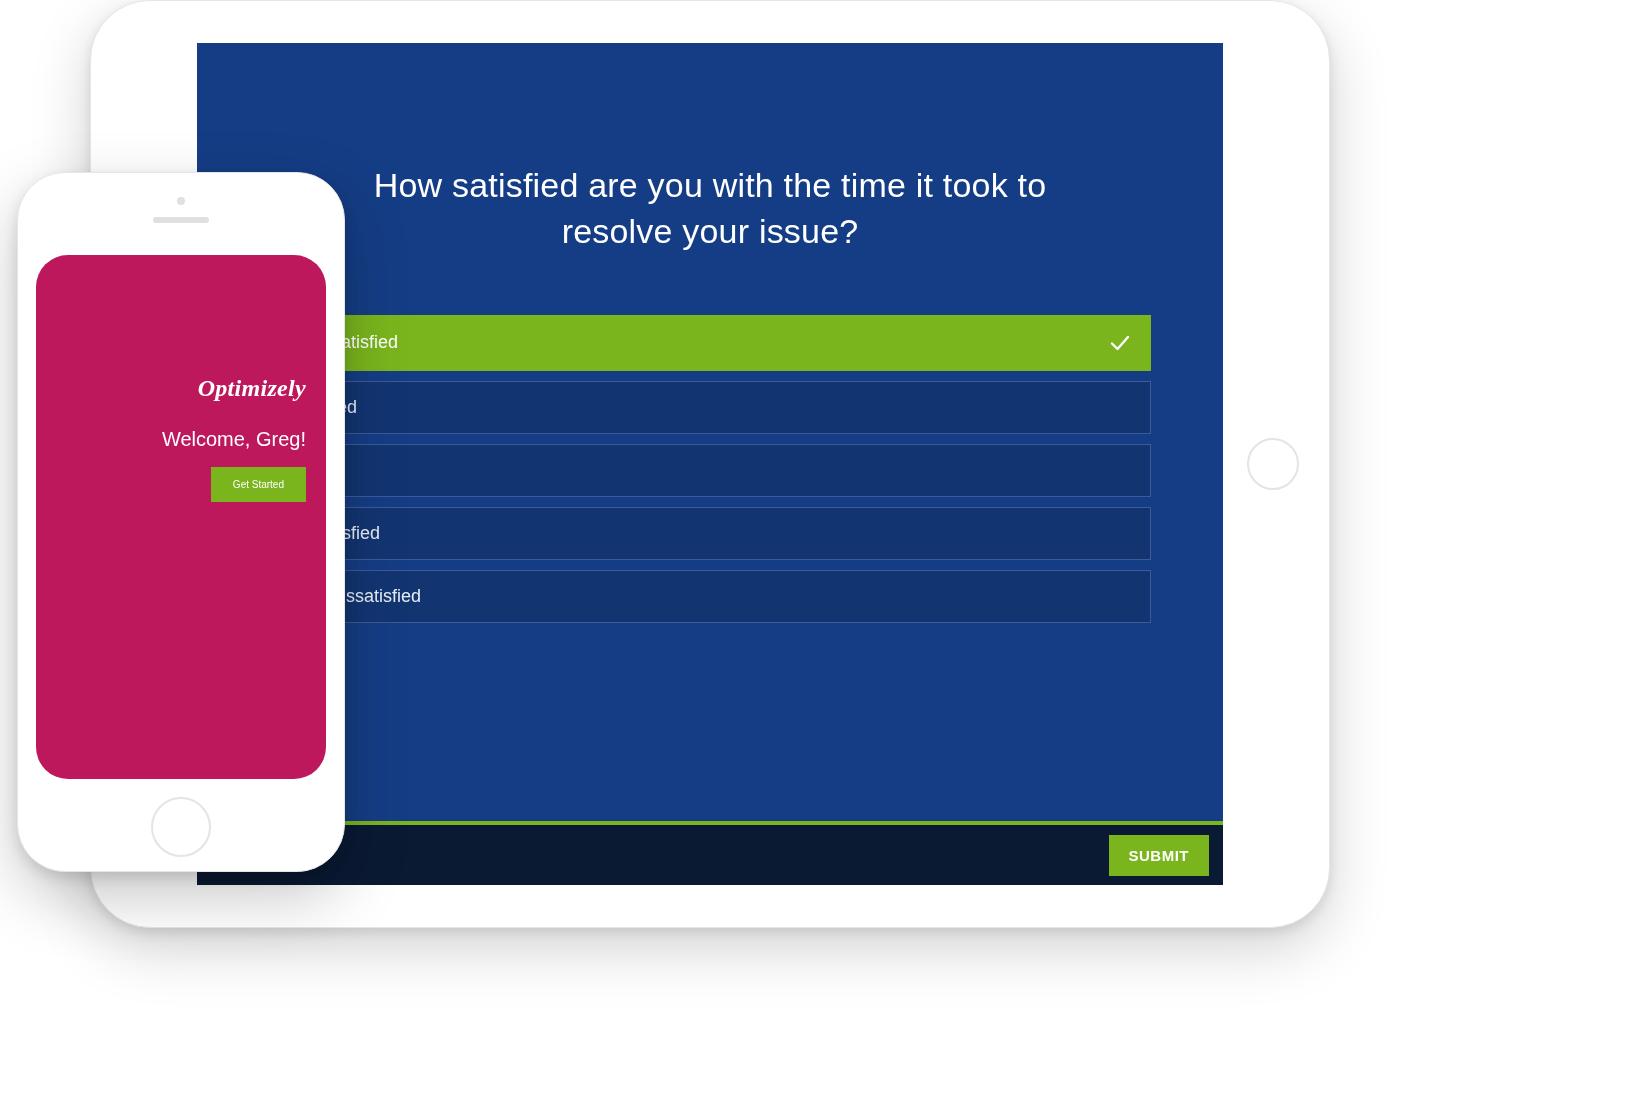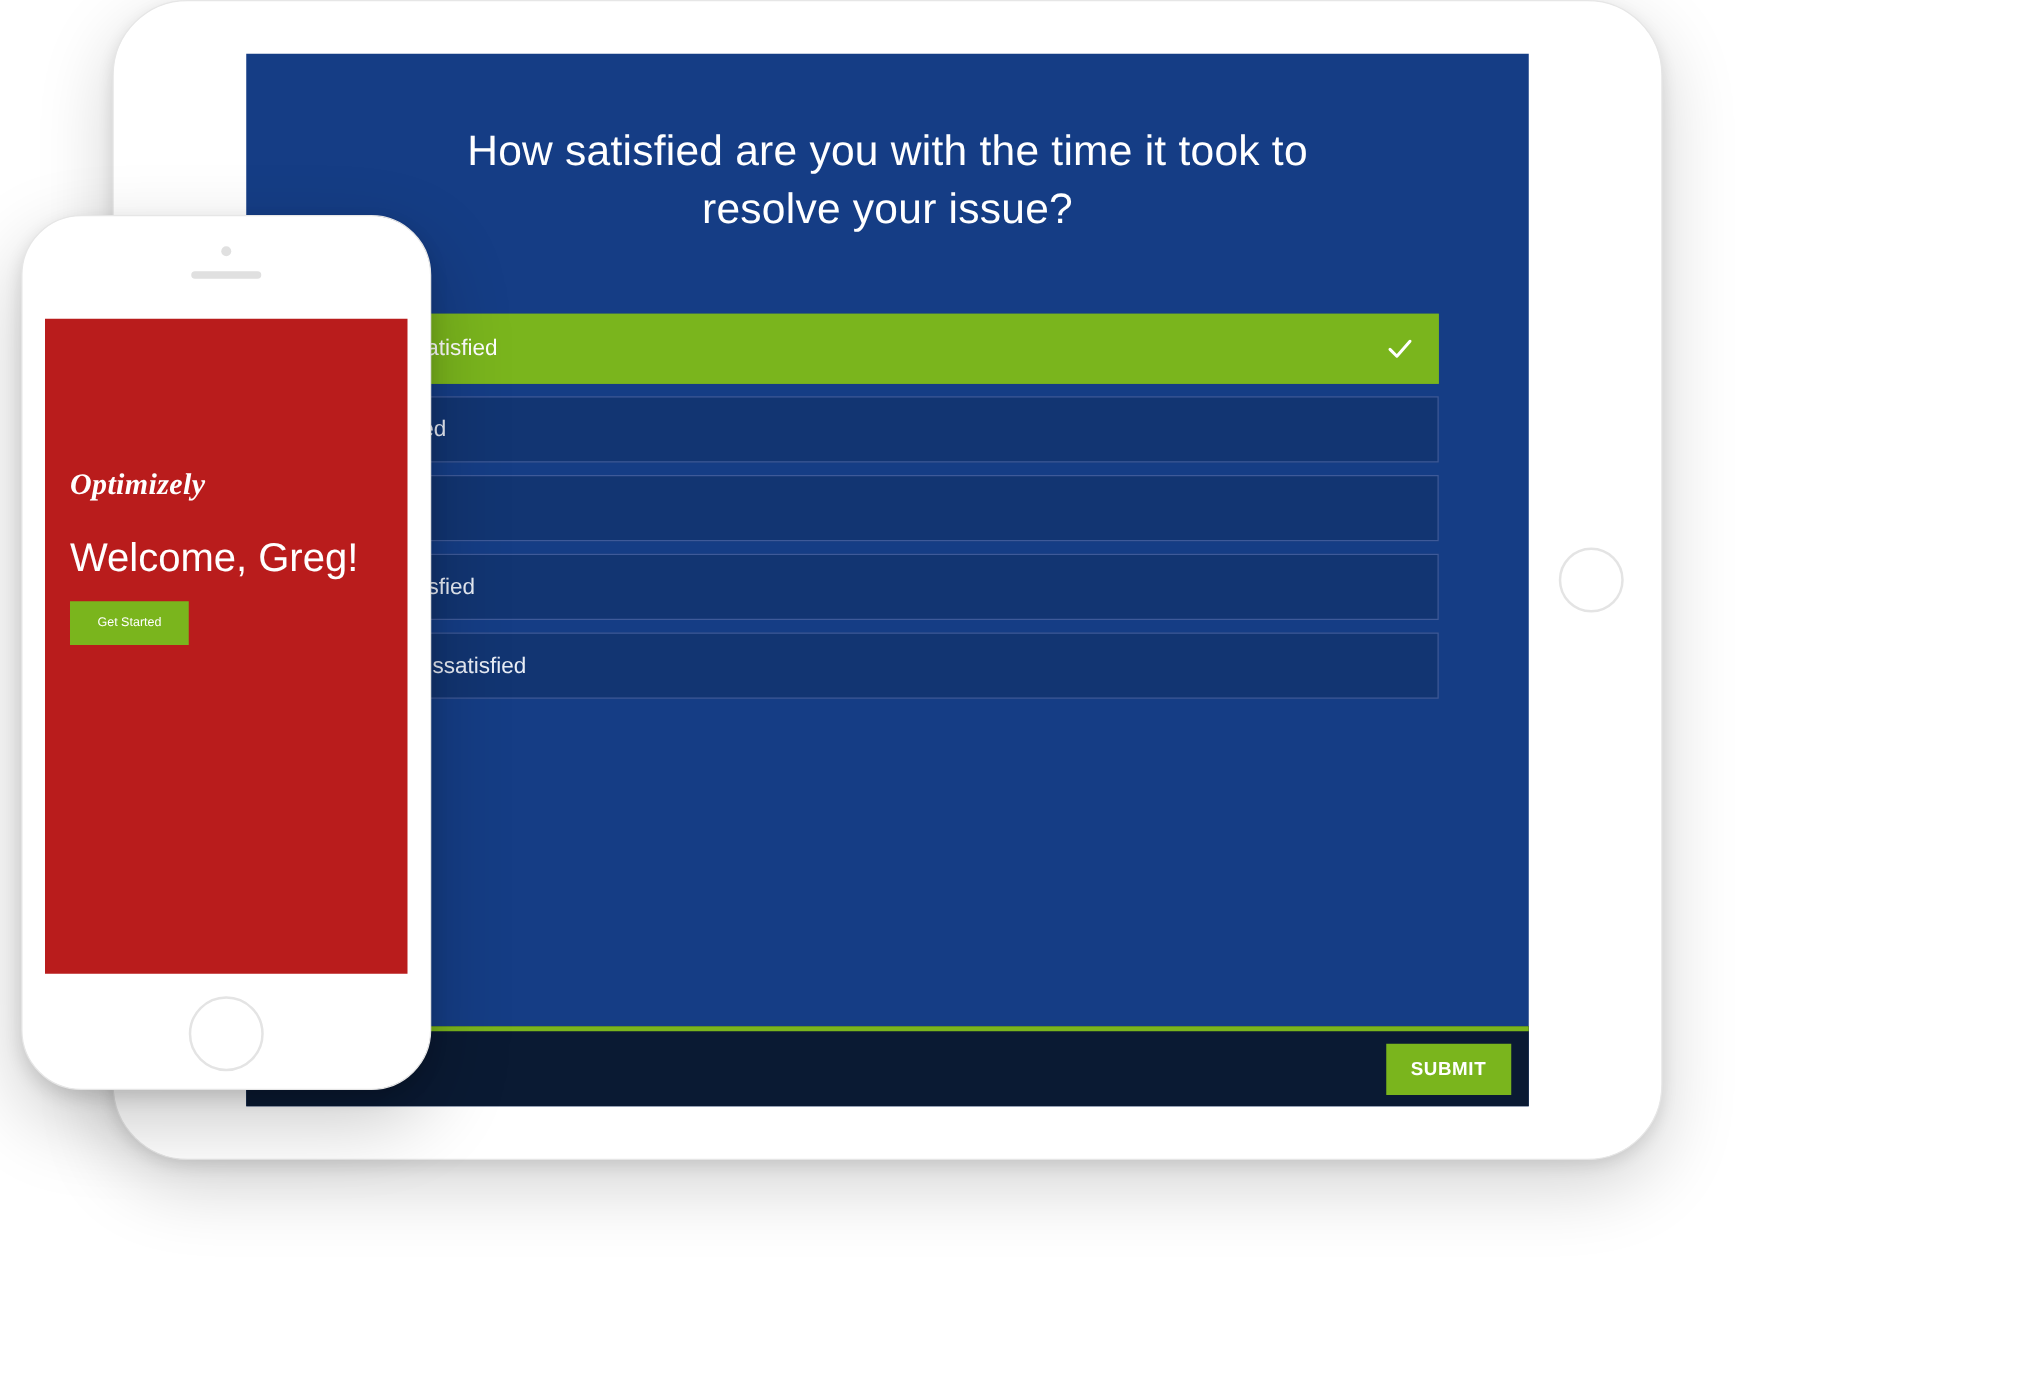--- a/index.html
+++ b/index.html
@@ -47,21 +47,21 @@
     left: 106px;
     right: 106px;
     top: 42px;
     bottom: 42px;
     background: #153d85;
     display: flex;
     flex-direction: column;
   }
   .tablet-content {
     flex: 1;
-    padding: 56px 72px 40px 72px;
+    padding: 120px 72px 40px 72px;
     color: #ffffff;
   }
   .question {
     text-align: center;
     font-size: 34px;
     font-weight: 400;
     line-height: 1.35;
     letter-spacing: 0.2px;
     max-width: 760px;
     margin: 0 auto 60px auto;
@@ -142,39 +142,40 @@
     margin-left: -30px;
     width: 60px; height: 60px;
     border-radius: 50%;
     border: 2px solid #e4e4e4;
     background: #fff;
   }
   .phone-screen {
     position: absolute;
     left: 18px; right: 18px;
     top: 82px; bottom: 92px;
-    background: #b91c1c;
+    background: #be185d;
     color: #fff;
     display: flex;
     flex-direction: column;
-    align-items: flex-start;
+    align-items: flex-end;
     text-align: center;
     padding: 120px 20px 20px 20px;
+    border-radius: 32px;
   }
   .logo {
     font-family: Georgia, "Times New Roman", serif;
     font-style: italic;
     font-weight: 700;
     font-size: 24px;
     color: #fff;
     margin-bottom: 26px;
     letter-spacing: 0.3px;
   }
   .welcome {
-    font-size: 32px;
+    font-size: 20px;
     font-weight: 400;
     margin-bottom: 16px;
   }
   .intro {
     font-size: 13px;
     line-height: 1.5;
     color: #e6ecf7;
     margin-bottom: 54px;
     max-width: 260px;
   }

